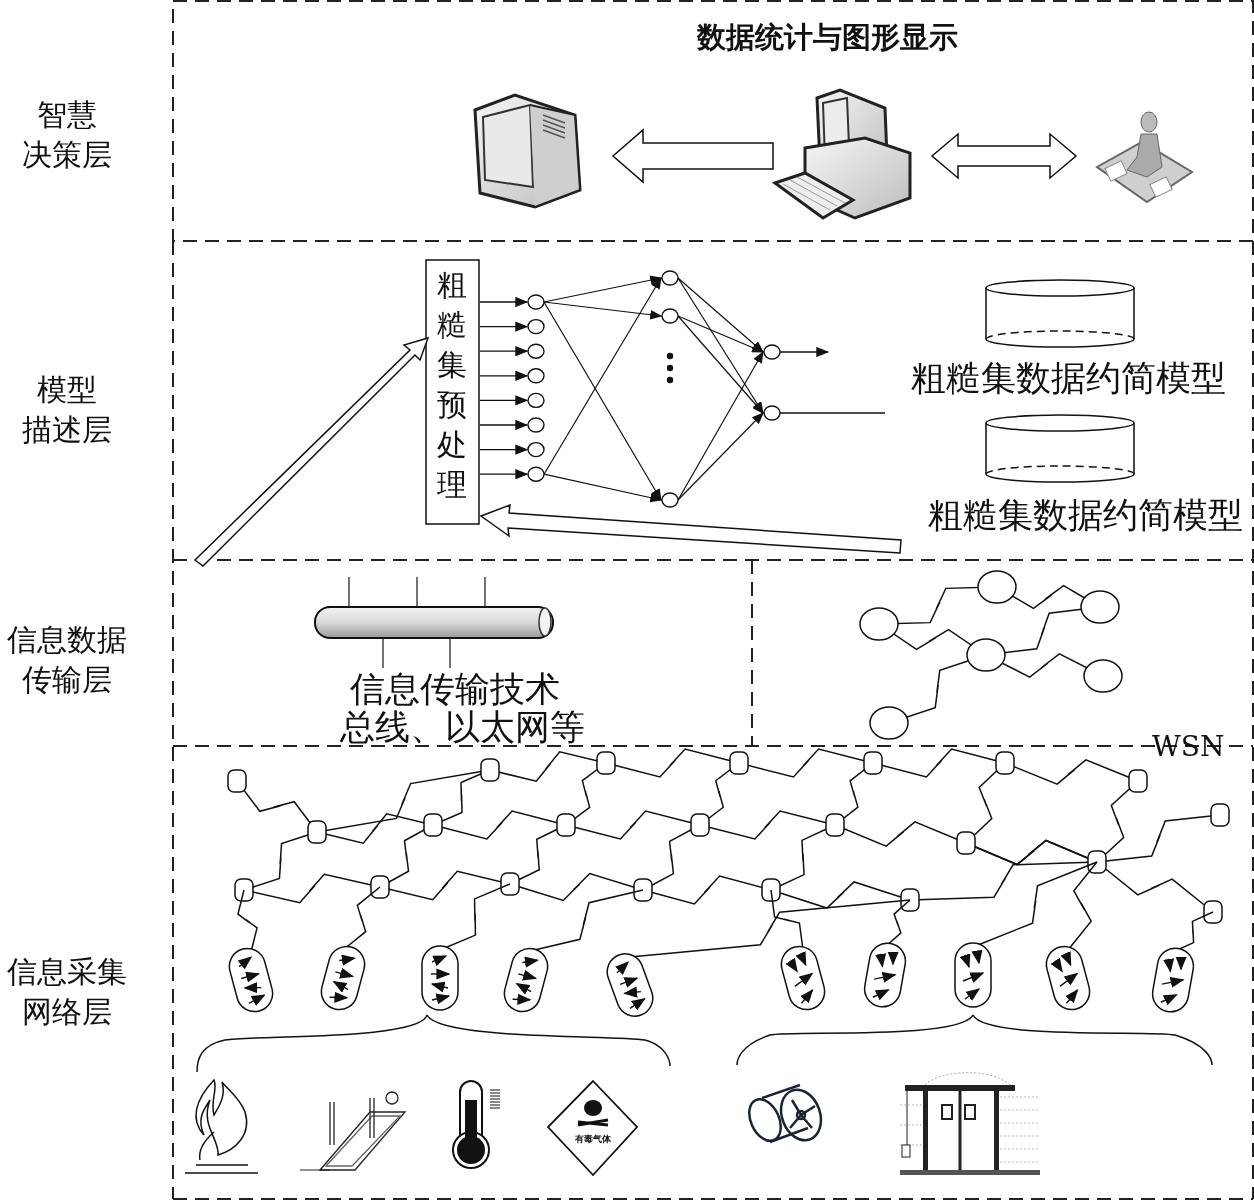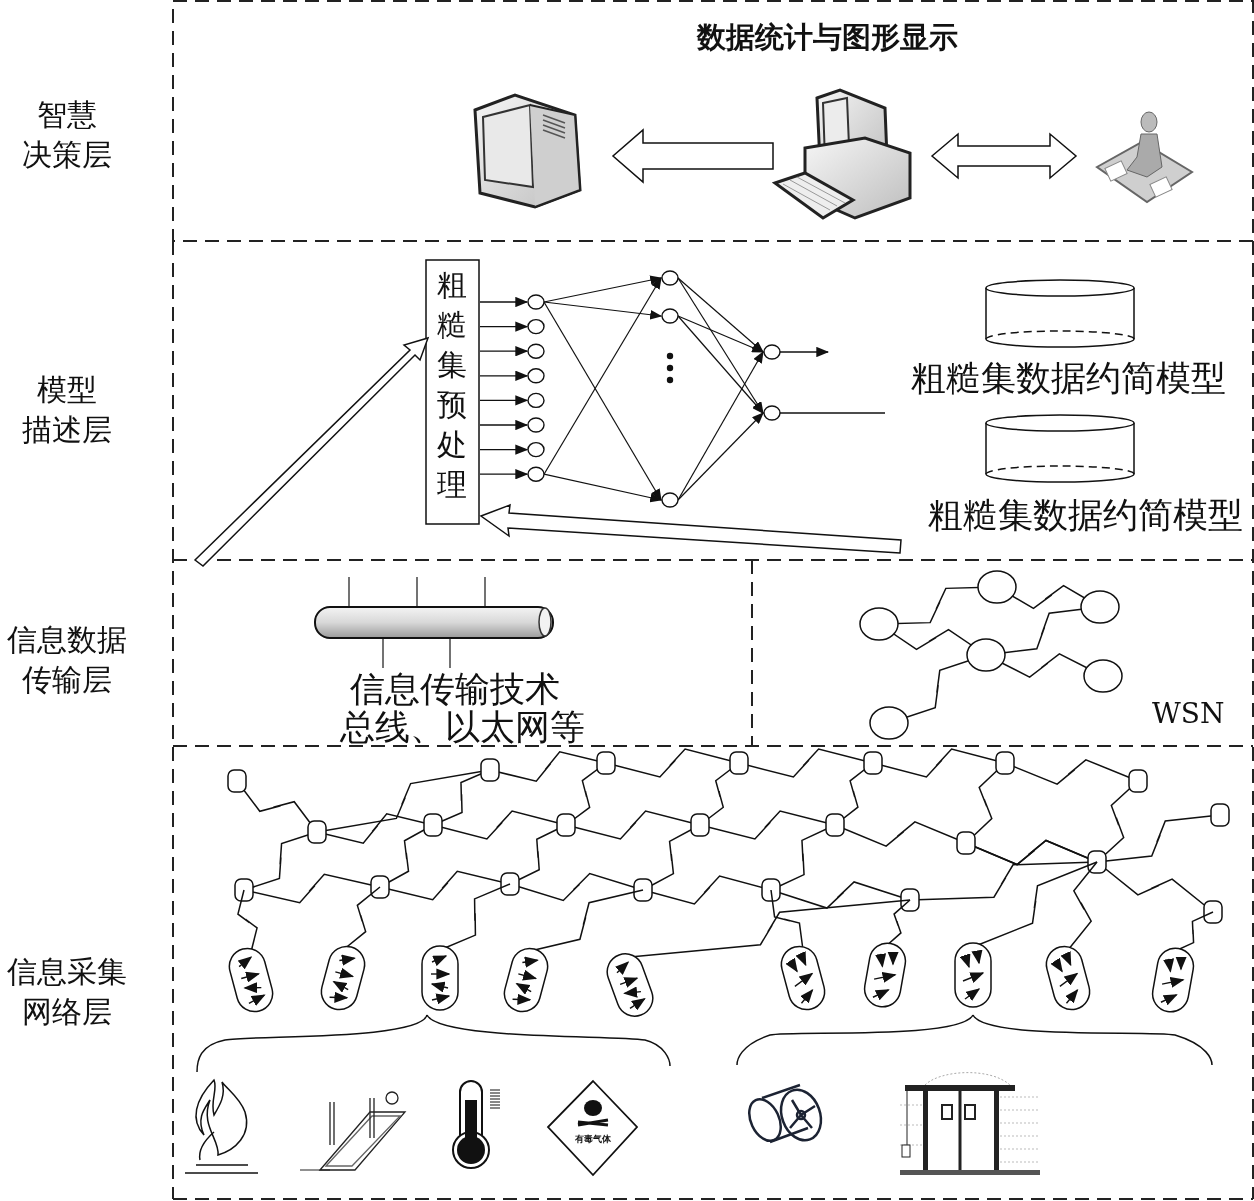--- a/index.html
+++ b/index.html
@@ -399,13 +399,13 @@
   <div>预</div>
   <div>处</div>
   <div>理</div>
 </div>
 <div class="txt" style="left:911px;top:355px;">粗糙集数据约简模型</div>
 <div class="txt" style="left:928px;top:492px;">粗糙集数据约简模型</div>
 <div class="txt" style="left:340px;top:670px;text-align:center;line-height:38px;width:230px;">
   <div>信息传输技术</div>
   <div>总线、以太网等</div>
 </div>
-<div class="txt" style="left:1152px;top:697px;font-size:28px;">WSN</div>
+<div class="txt" style="left:1152px;top:730px;font-size:28px;">WSN</div>
 
 </body></html>

